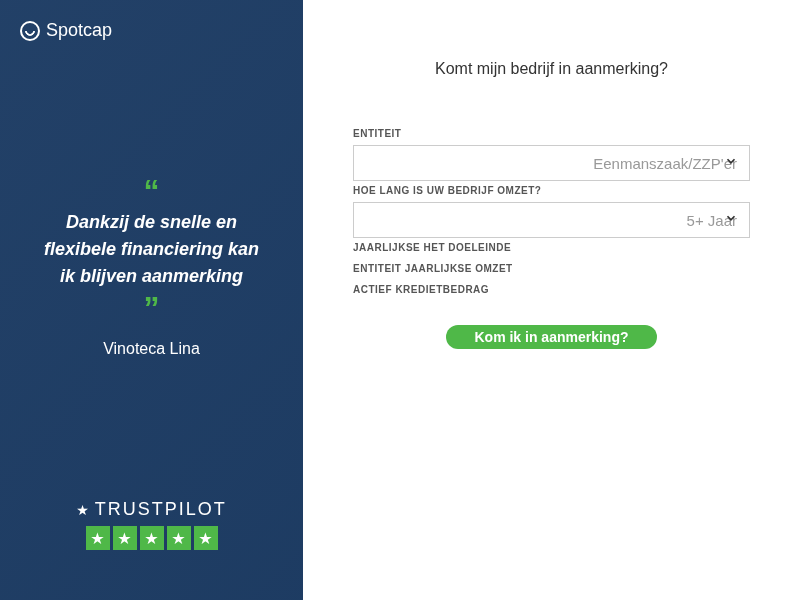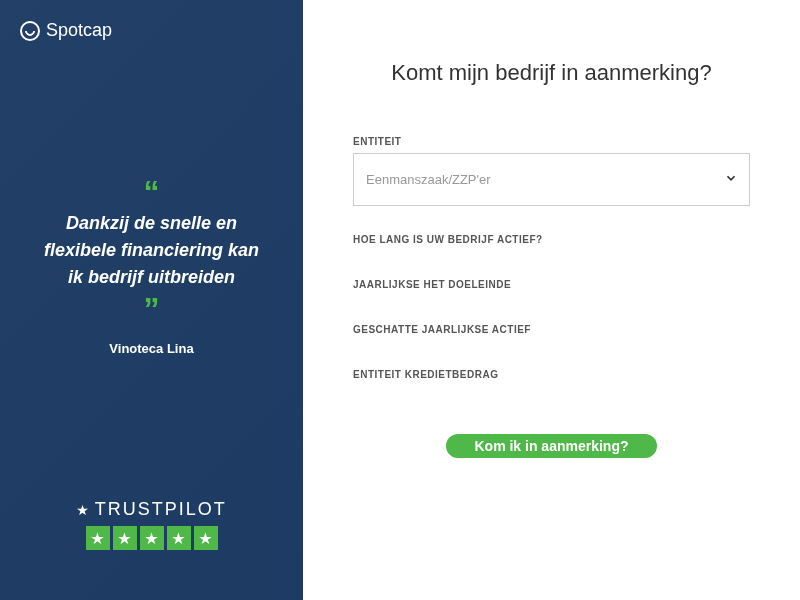--- a/index.html
+++ b/index.html
@@ -5,49 +5,49 @@
 * { margin: 0; padding: 0; box-sizing: border-box; }
 body { font-family: -apple-system, BlinkMacSystemFont, "Segoe UI", Arial, sans-serif; width: 800px; height: 600px; overflow: hidden; }
 .container { display: flex; width: 100%; height: 100%; }
 .left-panel { width: 303px; height: 100%; background: linear-gradient(rgba(30,60,100,0.85), rgba(30,60,100,0.85)), linear-gradient(135deg, #3a5a7a 0%, #2a4a6a 50%, #1a3a5a 100%); position: relative; padding: 20px; display: flex; flex-direction: column; }
 .logo { display: flex; align-items: center; gap: 6px; color: #fff; font-size: 18px; font-weight: 500; }
 .logo-icon { width: 20px; height: 20px; border: 2.5px solid #fff; border-radius: 50%; position: relative; }
 .logo-icon::before { content: ""; position: absolute; top: 3px; left: 3px; right: 3px; bottom: 3px; border: 2px solid #fff; border-radius: 50%; border-top-color: transparent; border-left-color: transparent; transform: rotate(45deg); }
 .testimonial { flex: 1; display: flex; flex-direction: column; justify-content: center; align-items: center; text-align: center; color: #fff; padding: 0 20px; }
 .quote-mark { color: #4fb848; font-size: 32px; font-weight: bold; line-height: 0.5; }
 .quote-text { font-style: italic; font-weight: 600; font-size: 18px; line-height: 1.5; margin: 10px 0; }
-.attribution { font-weight: 700; font-size: 13px; margin-top: 24px; }
+.attribution { font-weight: 400; font-size: 16px; margin-top: 24px; }
 .trustpilot { text-align: center; padding-bottom: 30px; }
 .trustpilot-logo { color: #fff; font-size: 18px; letter-spacing: 2px; font-weight: 400; display: flex; align-items: center; justify-content: center; gap: 4px; }
 .tp-star { font-size: 14px; }
 .stars { display: flex; gap: 3px; justify-content: center; margin-top: 6px; }
 .star-box { width: 24px; height: 24px; background: #4fb848; display: flex; align-items: center; justify-content: center; color: #fff; font-size: 16px; }
 .right-panel { flex: 1; padding: 60px 50px 40px 50px; display: flex; flex-direction: column; }
-.form-title { font-size: 22px; font-weight: 400; color: #333; text-align: center; margin-bottom: 50px; }
-.field-group { margin-bottom: 28px; }
+.form-title { font-size: 16px; font-weight: 400; color: #333; text-align: center; margin-bottom: 50px; }
+.field-group { margin-bottom: 4px; }
 .field-label { font-size: 10px; font-weight: 600; letter-spacing: 0.5px; color: #555; margin-bottom: 6px; display: block; }
 .select-wrapper, .input-wrapper { position: relative; }
-.form-select, .form-input { width: 100%; height: 53px; border: 1px solid #ccc; background: #fff; padding: 0 12px; font-size: 13px; color: #333; appearance: none; -webkit-appearance: none; }
+.form-select, .form-input { width: 100%; height: 36px; border: 1px solid #ccc; background: #fff; padding: 0 12px; font-size: 15px; color: #333; appearance: none; text-align: right; -webkit-appearance: none; }
 .form-select { color: #999; cursor: pointer; }
 .chevron { position: absolute; right: 12px; top: 50%; transform: translateY(-50%); pointer-events: none; }
 .chevron svg { width: 14px; height: 14px; }
 .submit-btn { background: #4fb848; color: #fff; border: none; border-radius: 20px; padding: 4px 28px; font-size: 14px; font-weight: 600; cursor: pointer; align-self: center; margin-top: 20px; }
 </style>
 </head>
 <body>
 
 <div class="container">
   <div class="left-panel">
     <div class="logo">
       <span class="logo-icon"></span>
       <span>Spotcap</span>
     </div>
     <div class="testimonial">
       <div class="quote-mark">“</div>
-      <div class="quote-text">Dankzij de snelle en flexibele financiering kan ik bedrijf uitbreiden</div>
+      <div class="quote-text">Dankzij de snelle en flexibele financiering kan ik blijven aanmerking</div>
       <div class="quote-mark">”</div>
       <div class="attribution">Vinoteca Lina</div>
     </div>
     <div class="trustpilot">
       <div class="trustpilot-logo">
         <span class="tp-star">★</span>
         <span>TRUSTPILOT</span>
       </div>
       <div class="stars">
         <div class="star-box">★</div>
@@ -68,30 +68,38 @@
         <select class="form-select">
           <option>Eenmanszaak/ZZP'er</option>
         </select>
         <span class="chevron"><svg viewBox="0 0 24 24" fill="none" stroke="#333" stroke-width="3">
               <polyline points="6 9 12 15 18 9"></polyline>
             </svg></span>
       </div>
     </div>
 
     <div class="field-group">
-      <label class="field-label">HOE LANG IS UW BEDRIJF ACTIEF?</label>
+      <label class="field-label">HOE LANG IS UW BEDRIJF OMZET?</label>
+      <div class="select-wrapper">
+        <select class="form-select">
+          <option>5+ Jaar</option>
+        </select>
+        <span class="chevron"><svg viewBox="0 0 24 24" fill="none" stroke="#333" stroke-width="3">
+              <polyline points="6 9 12 15 18 9"></polyline>
+            </svg></span>
+      </div>
     </div>
 
     <div class="field-group">
       <label class="field-label">JAARLIJKSE HET DOELEINDE</label>
     </div>
 
     <div class="field-group">
-      <label class="field-label">GESCHATTE JAARLIJKSE ACTIEF</label>
+      <label class="field-label">ENTITEIT JAARLIJKSE OMZET</label>
     </div>
 
     <div class="field-group">
-      <label class="field-label">ENTITEIT KREDIETBEDRAG</label>
+      <label class="field-label">ACTIEF KREDIETBEDRAG</label>
     </div>
 
     <button class="submit-btn">Kom ik in aanmerking?</button>
   </div>
 </div>
 
 </body></html>

